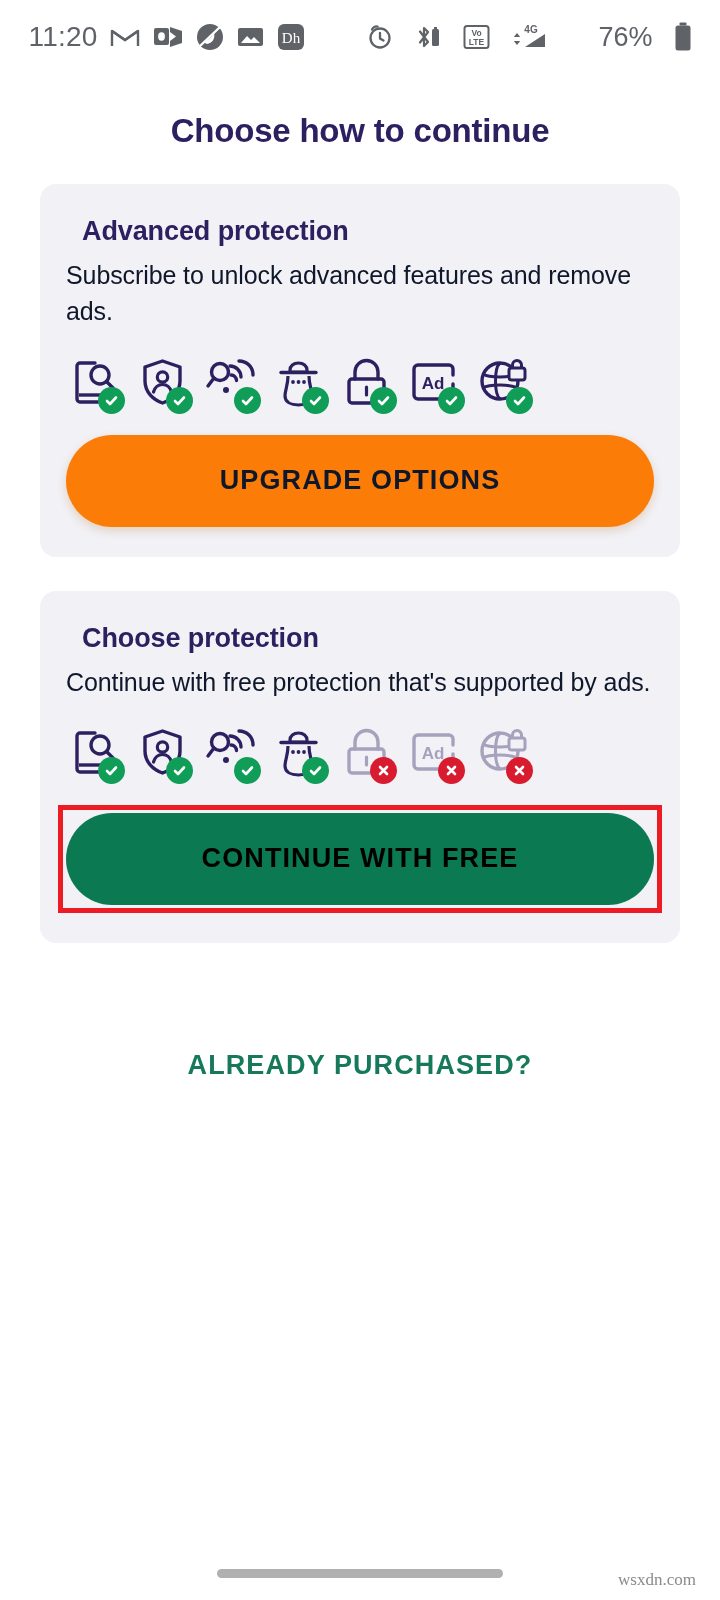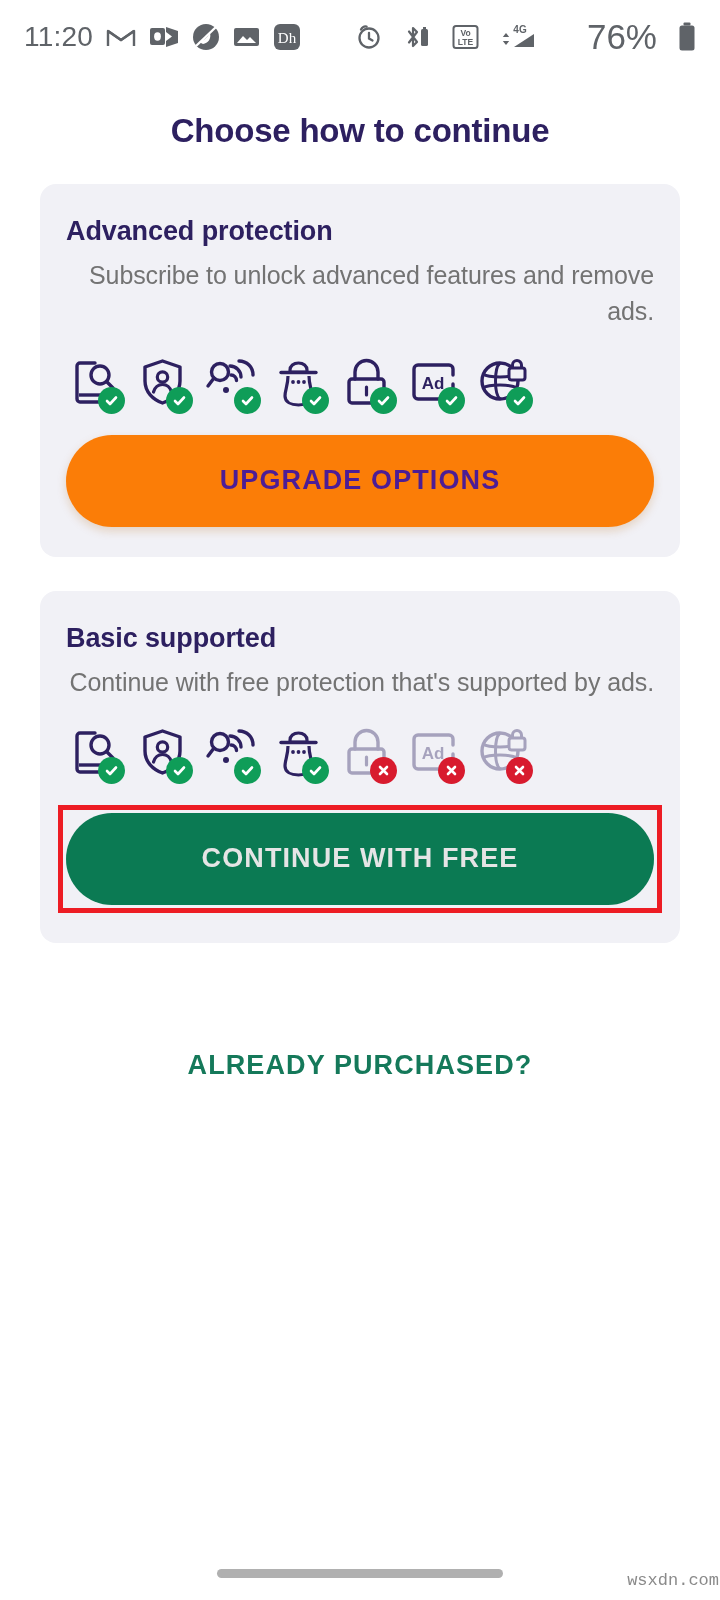--- a/index.html
+++ b/index.html
@@ -37,21 +37,21 @@
     align-items: center;
     gap: 21px;
   }
   .status-time {
     font-size: 28px;
     color: #5f6368;
     letter-spacing: 0.2px;
     font-family: "Liberation Sans", sans-serif;
   }
   .status-battery-text {
-    font-size: 35px;
+    font-size: 27px;
     color: #5f6368;
     letter-spacing: 0px;
     margin-left: 28px;
   }
   .sicon {
     display: inline-flex;
     align-items: center;
     justify-content: center;
     color: #5f6368;
   }
@@ -77,30 +77,29 @@
     border-radius: 16px;
     padding: 32px 26px 30px 26px;
     box-sizing: border-box;
     margin-top: 34px;
     position: relative;
   }
   .card-title {
     font-size: 27px;
     font-weight: bold;
     color: #2d2060;
-    margin: 0 0 10px 0;
+    margin: 0 0 10px 16px;
     letter-spacing: -0.1px;
   }
   .card-desc {
     font-size: 25px;
     line-height: 1.45;
-    color: #737373;
+    color: #0f172a;
     margin: 0;
     letter-spacing: -0.1px;
-    text-align: right;
   }
 
   
   .feature-row {
     display: flex;
     align-items: center;
     gap: 15px;
     margin-top: 26px;
     margin-bottom: 26px;
     padding-left: 2px;
@@ -138,26 +137,26 @@
     font-weight: bold;
     letter-spacing: 1.1px;
     border: none;
     width: 100%;
     box-sizing: border-box;
     cursor: pointer;
     font-family: "Liberation Sans", sans-serif;
   }
   .btn-upgrade {
     background: #fb7d07;
-    color: #4c1d95;
+    color: #0f172a;
     box-shadow: 0 4px 10px rgba(180,100,10,0.22);
   }
   .btn-free {
     background: #0b7a53;
-    color: #e5e5e5;
+    color: #000000;
   }
 
   
   .highlight-wrap {
     border: 5px solid #ed1c24;
     padding: 3px;
     box-sizing: border-box;
     background: transparent;
     margin: 0 -8px;
   }
@@ -180,25 +179,25 @@
     left: 50%;
     transform: translateX(-50%);
     bottom: 22px;
     width: 286px;
     height: 9px;
     border-radius: 5px;
     background: #b0b0b0;
   }
   .watermark {
     position: absolute;
-    right: 1px;
+    right: 24px;
     bottom: 10px;
     font-size: 17px;
     color: #8a8a8a;
-    font-family: Liberation Mono, monospace;
+    font-family: Liberation Serif, serif;
   }
 </style>
 </head>
 <body>
 
 <div class="status-bar">
   <div class="status-left">
     <span class="status-time">11:20</span>
 
     <span class="sicon">
@@ -396,21 +395,21 @@
             </svg>
         </span>
       </div>
 
     </div>
 
     <button class="btn btn-upgrade">UPGRADE OPTIONS</button>
   </div>
 
   <div class="card">
-    <div class="card-title">Basic supported</div>
+    <div class="card-title">Choose protection</div>
     <p class="card-desc">Continue with free protection that's supported by ads.</p>
 
     <div class="feature-row">
 
       <div class="feature">
         <svg width="53" height="53" viewBox="0 0 53 53">
           <path d="M27 7H12a3 3 0 0 0-3 3v33a3 3 0 0 0 3 3h22a3 3 0 0 0 3-3v-7" fill="none" stroke="#2d2060" stroke-width="3.4" stroke-linecap="round"></path>
           <line x1="11" y1="39" x2="35" y2="39" stroke="#2d2060" stroke-width="3.4"></line>
           <circle cx="32" cy="19" r="9" fill="none" stroke="#2d2060" stroke-width="3.4"></circle>
           <line x1="38.5" y1="25.5" x2="45" y2="32" stroke="#2d2060" stroke-width="3.4" stroke-linecap="round"></line>

